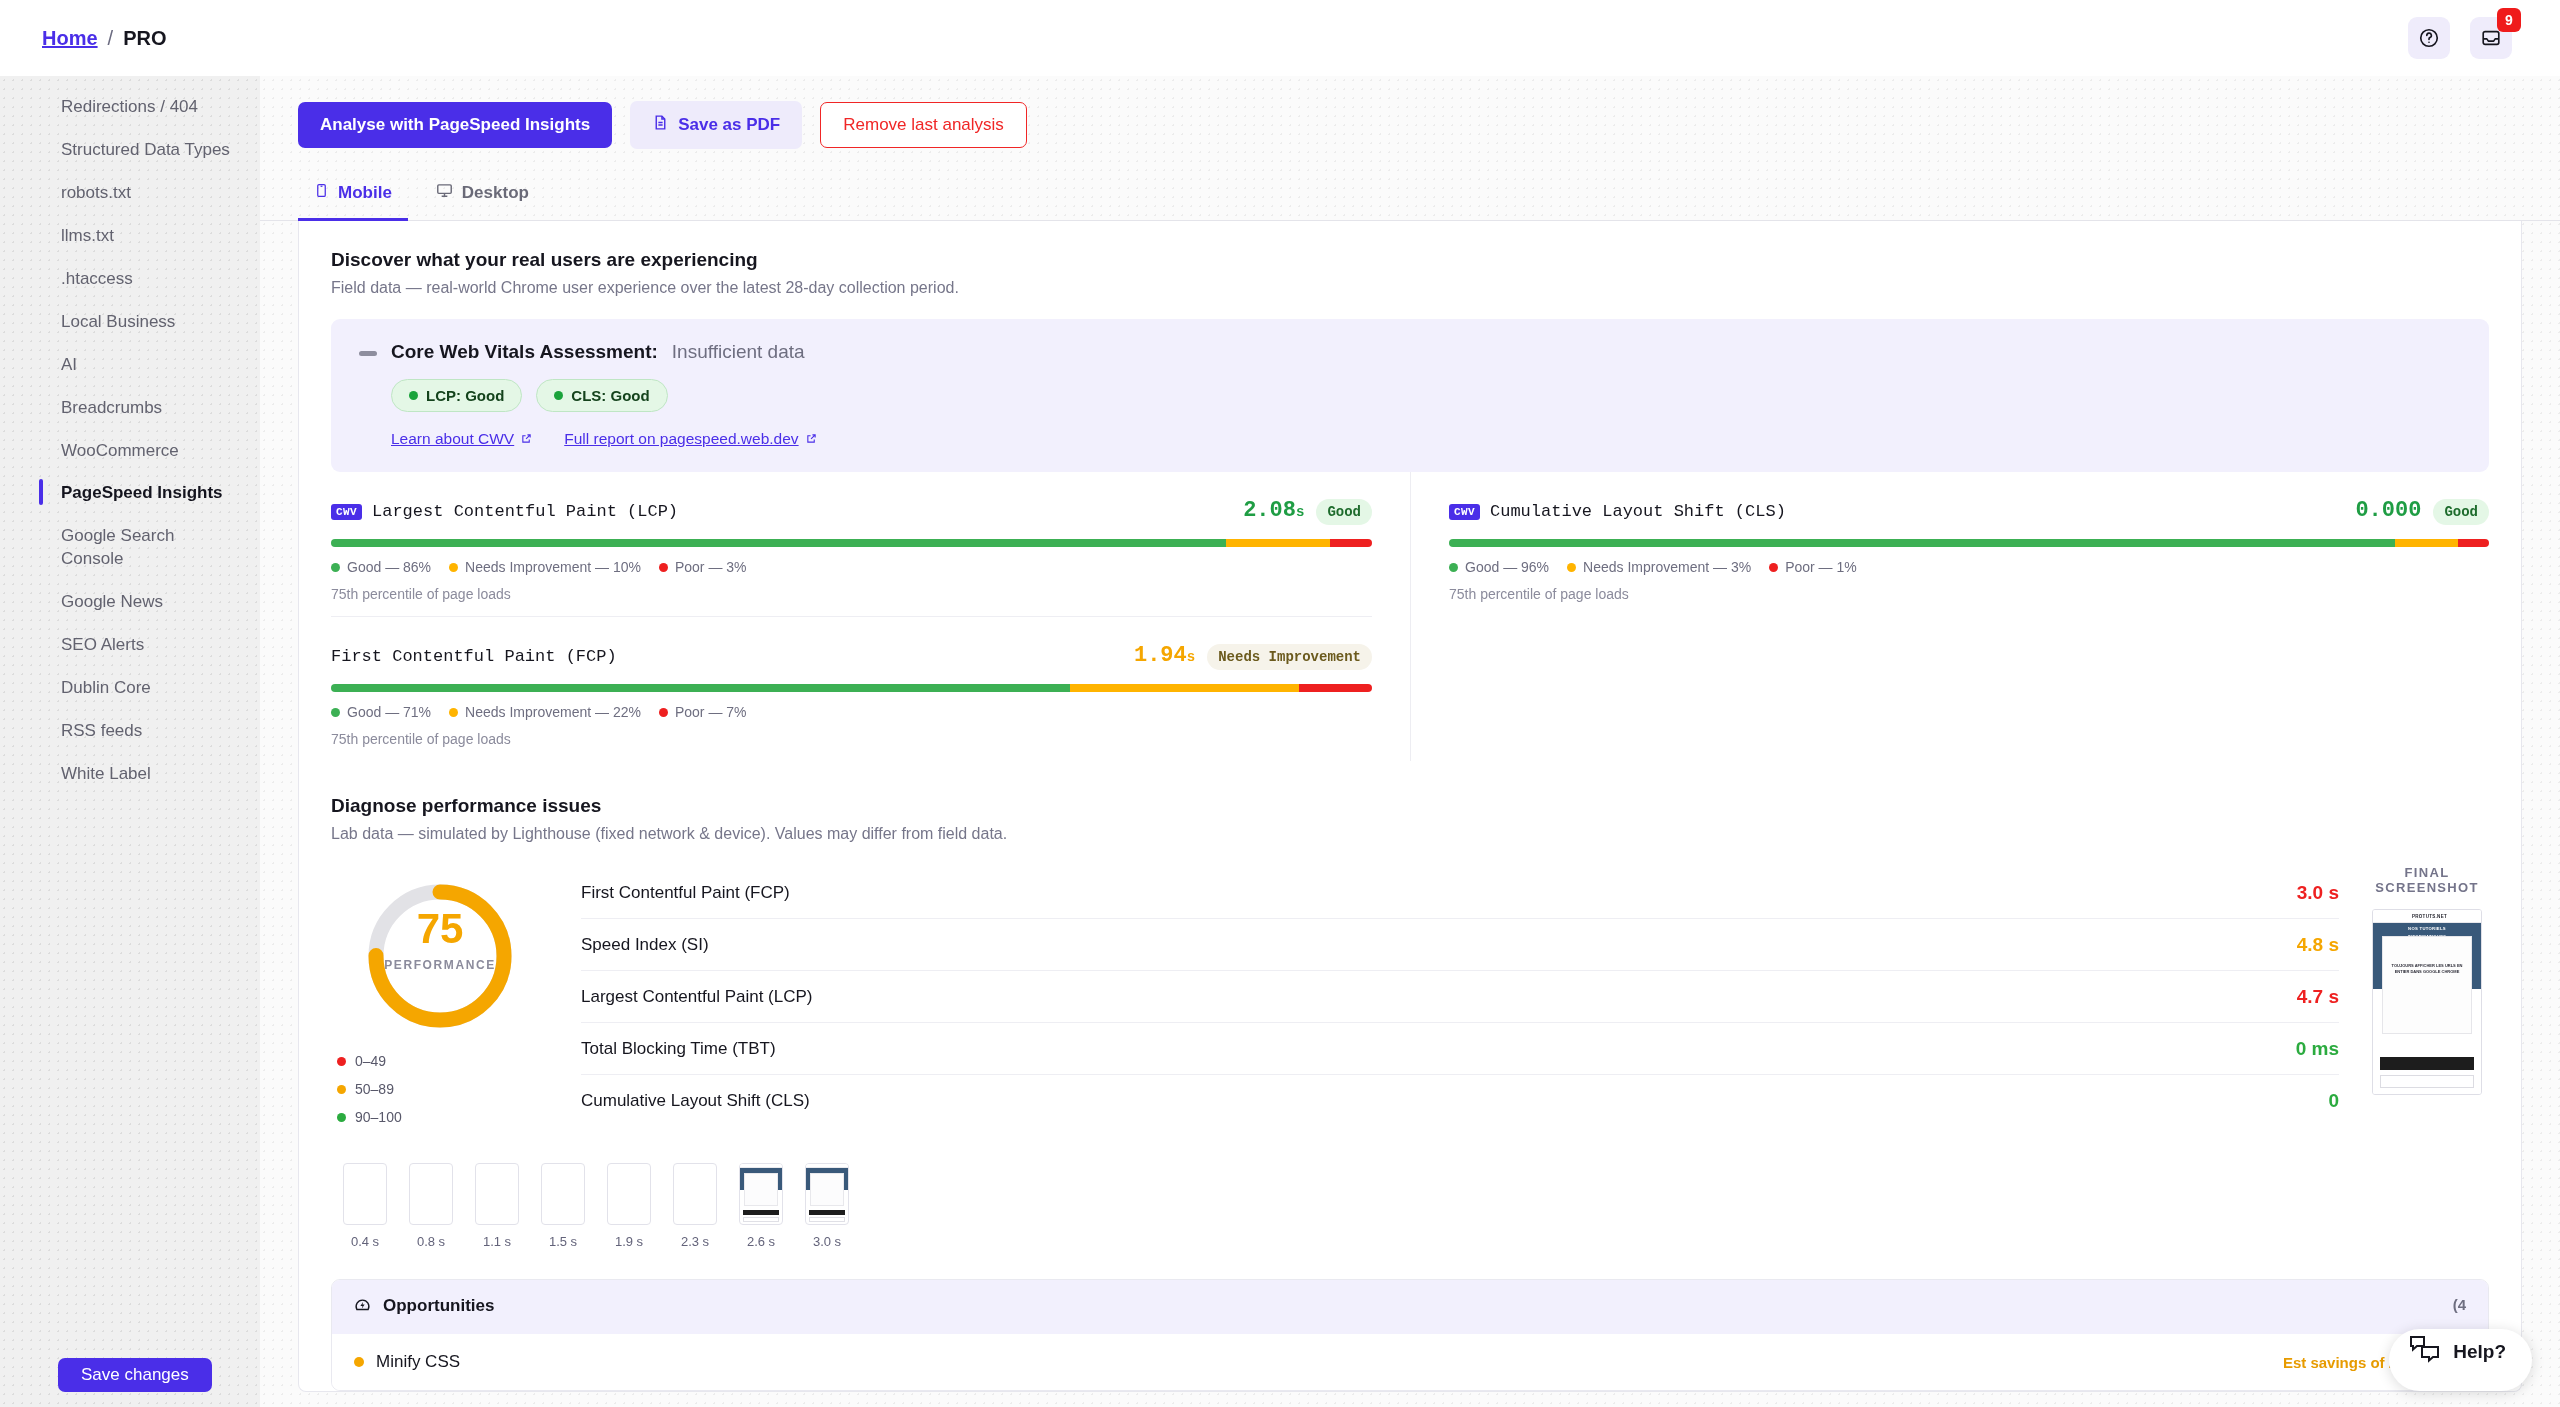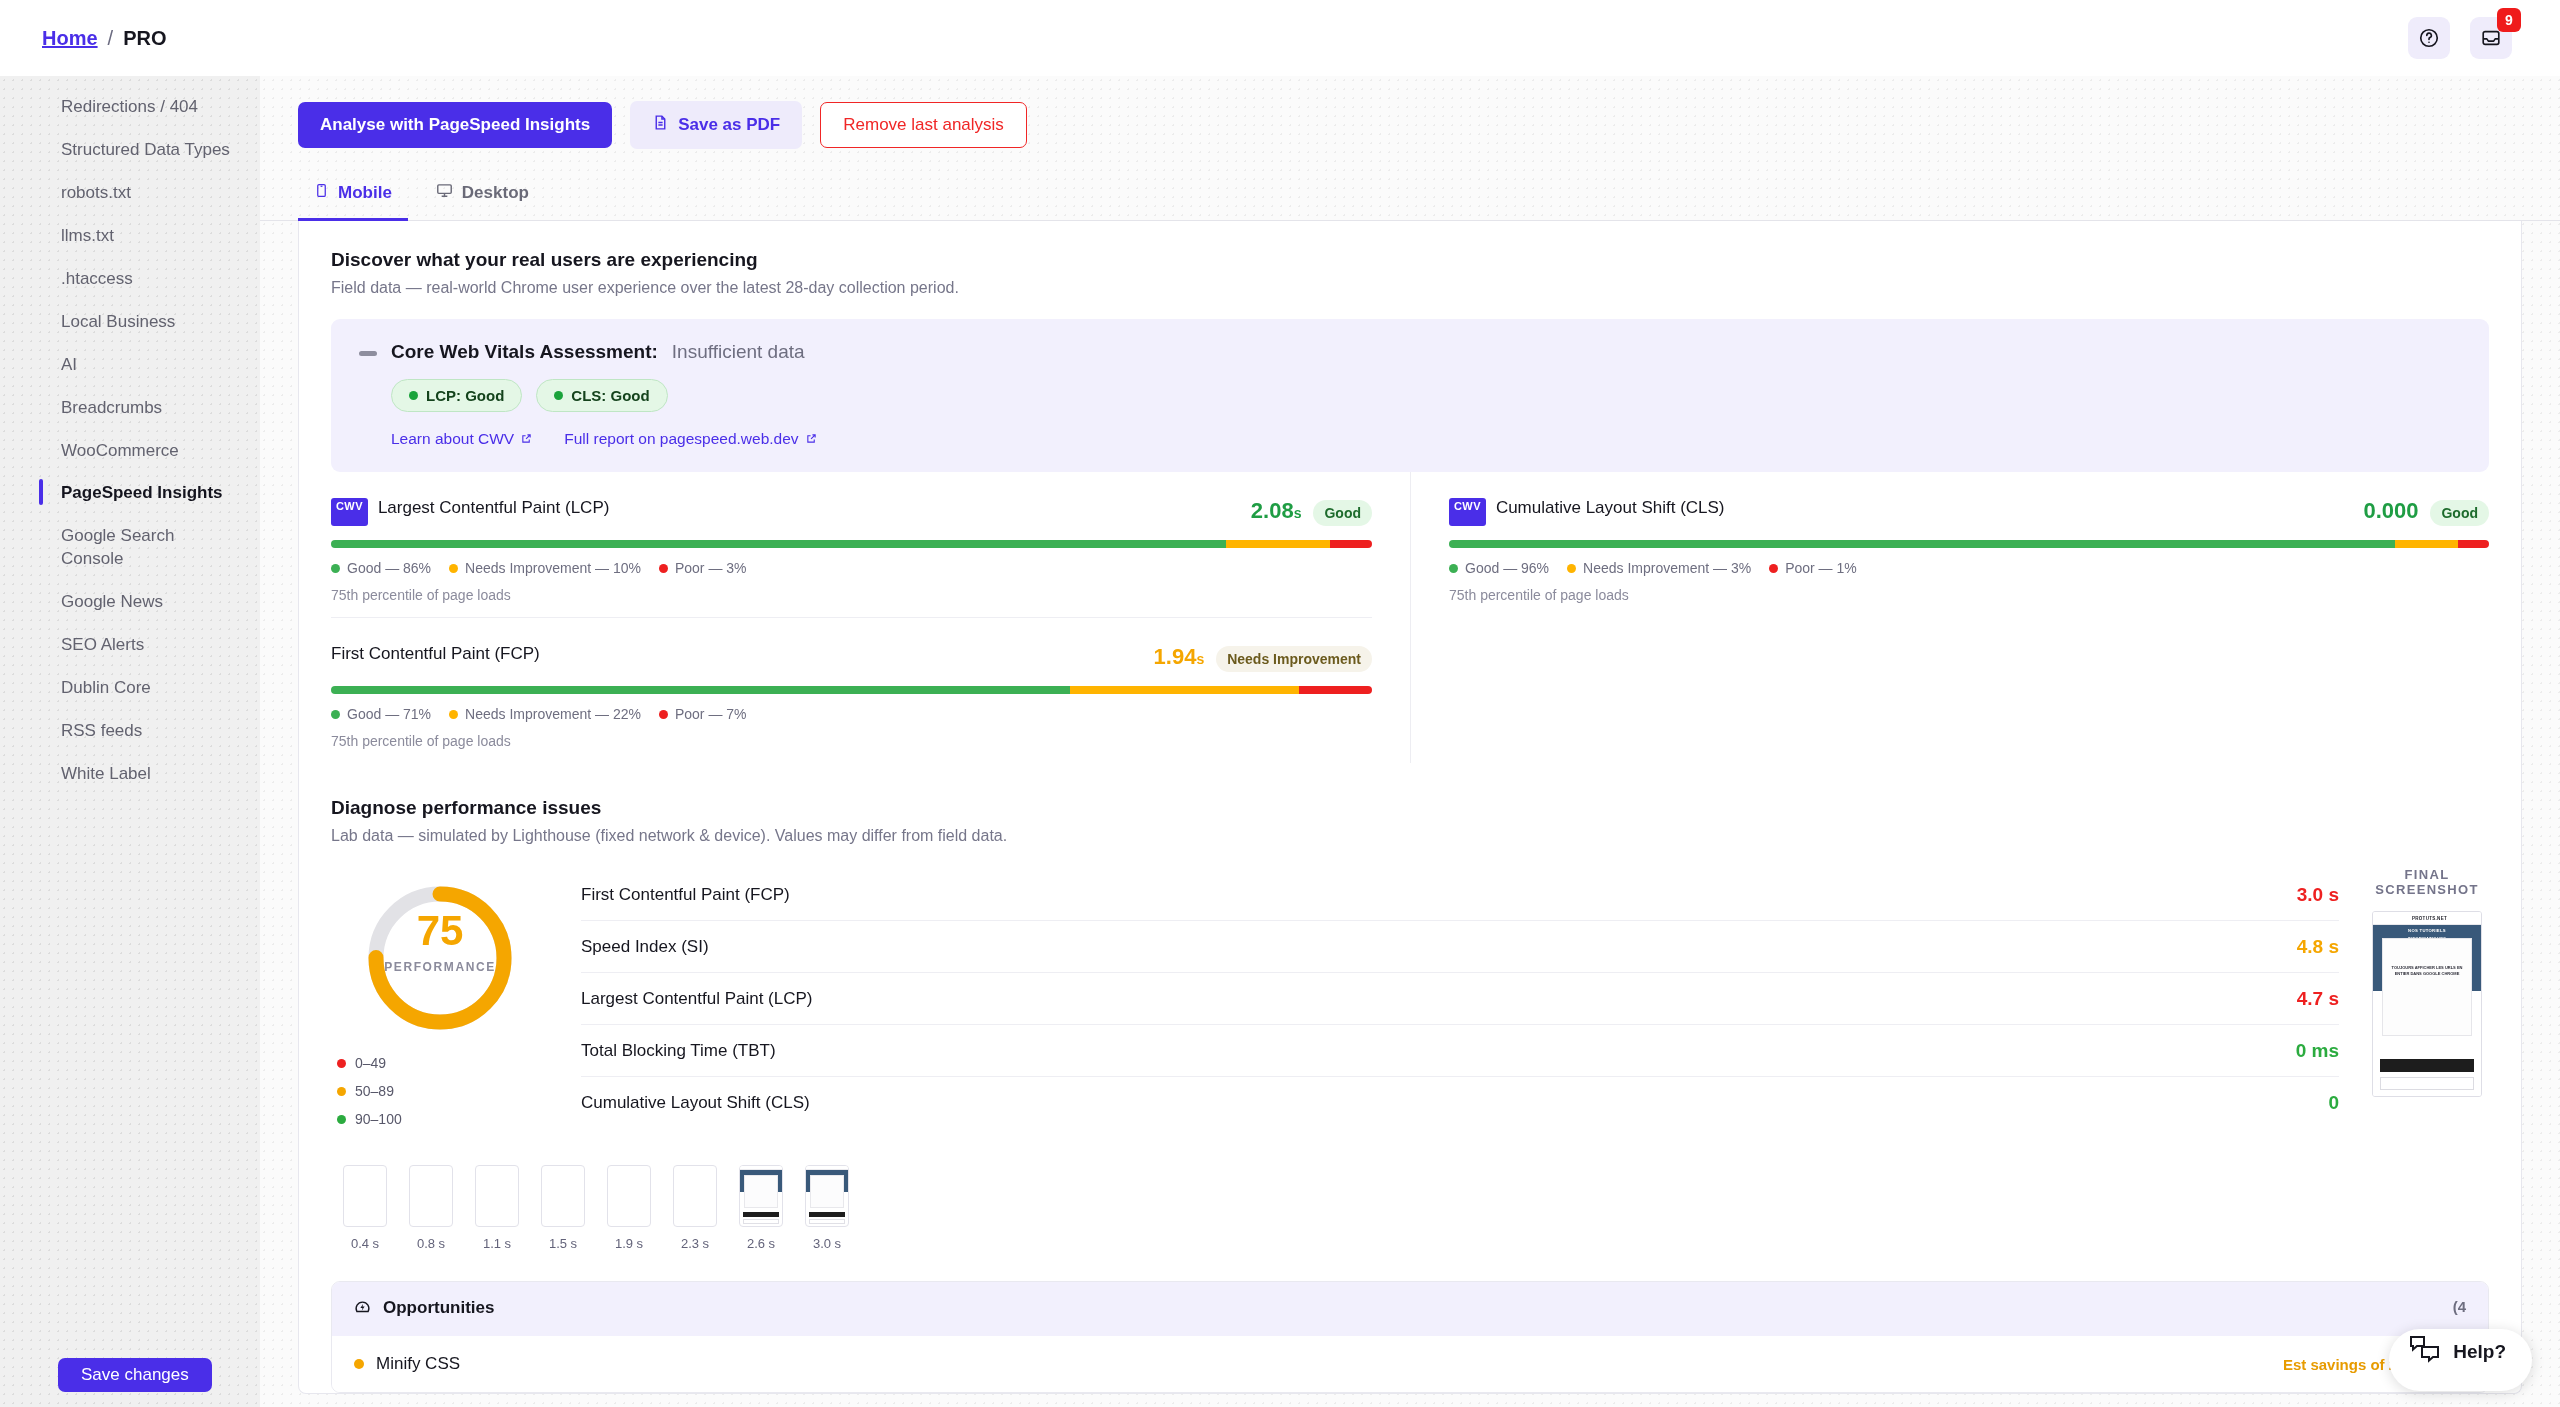--- a/index.html
+++ b/index.html
@@ -102,31 +102,31 @@
   .cwv-head b { color: #16161f; }
   .cwv-head span.state { color: #6e6e80; }
   .chips { display: flex; gap: 14px; margin: 16px 0 0 32px; }
   .chip {
     display: inline-flex; align-items: center; gap: 8px;
     background: #e4f7e6; border: 1px solid #bfe6c4; color: #14431c;
     border-radius: 20px; padding: 7px 17px; font-size: 15px; font-weight: bold;
   }
   .dot { width: 9px; height: 9px; border-radius: 50%; display: inline-block; }
   .links { display: flex; gap: 32px; margin: 18px 0 0 32px; }
-  .lnk { font-size: 15.5px; color: #4a2ee8; cursor: pointer;
+  .lnk { font-size: 15.5px; color: #4a2ee8; text-decoration: underline; cursor: pointer;
     display: inline-flex; align-items: center; gap: 7px;}
 
   
   .metric-cols { display: flex; padding: 0 32px; }
   .mcol { width: 50%; }
   .mcol.left { padding-right: 38px; }
   .mcol.right { padding-left: 38px; border-left: 1px solid #ededf2; }
   .mrow { padding: 26px 0 14px 0; }
   .mrow + .mrow { border-top: 1px solid #eeeef3; }
-  .mrow-head { display: flex; font-size: 17px; color: #16161f; }
+  .mrow-head { display: flex; align-items: center; font-size: 17px; color: #16161f; font-family: Liberation Mono, monospace; }
   .cwv-tag {
     background: #4a2ee8; color: #fff; font-size: 11px; font-weight: bold;
     border-radius: 3px; padding: 2px 5px; letter-spacing: .4px; margin-right: 10px;
   }
   .mrow-val { margin-left: auto; display: flex; align-items: baseline; gap: 12px; }
   .mnum { font-size: 22px; font-weight: bold; }
   .munit { font-size: 14px; font-weight: bold; }
   .mbadge { font-size: 14px; font-weight: bold; border-radius: 14px; padding: 5px 11px; }
   .mbadge.good { background: #e4f7e6; color: #1d6b2c; }
   .mbadge.ni   { background: #f6f3ea; color: #6b5a1d; }

